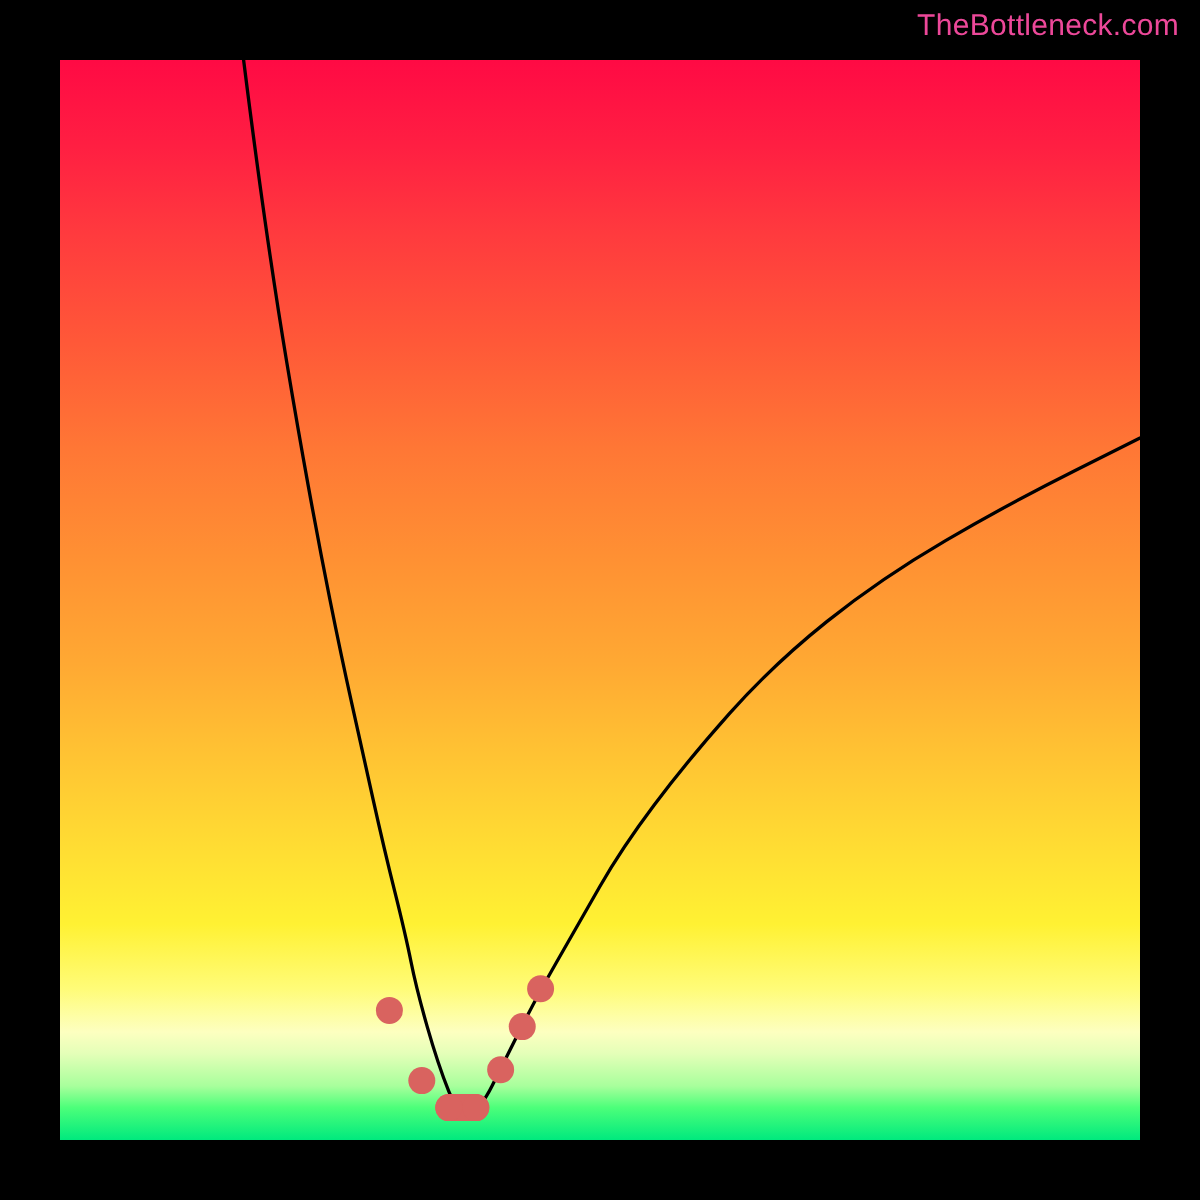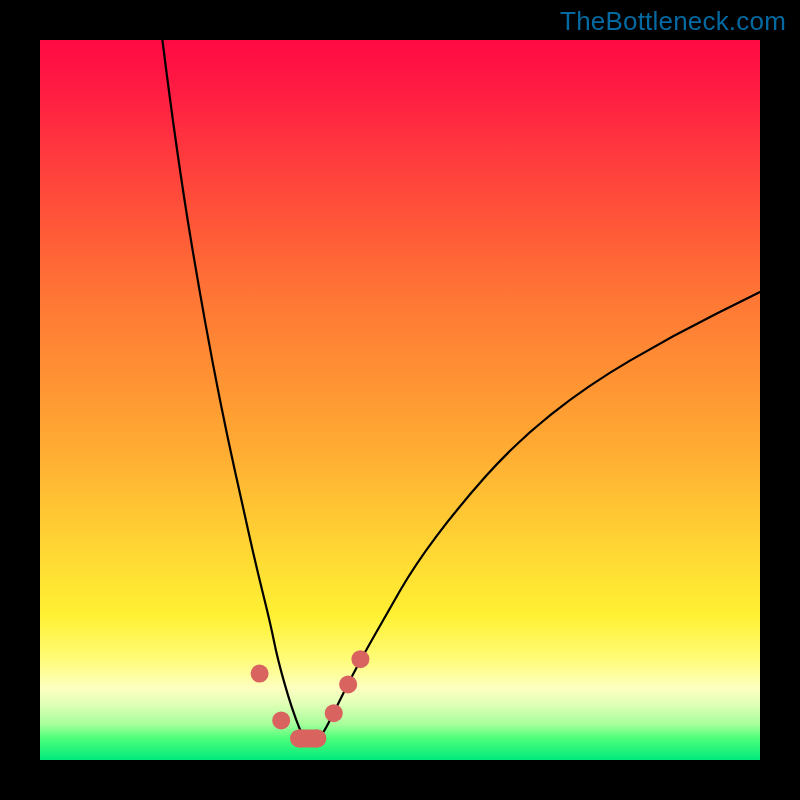--- a/index.html
+++ b/index.html
@@ -43,22 +43,22 @@
       #e4ffb8 92%,
       #a8ff9c 95%,
       #4cff7a 97%,
       #00e97e 100%
     );
   }
   .watermark {
     position: absolute;
     top: 6px;
     right: 14px;
-    color: #0369a1;
-    font-size: 26px;
+    color: #ec4899;
+    font-size: 20px;
     letter-spacing: 0.2px;
     user-select: none;
   }
   svg.overlay {
     position: absolute;
     left: 40px;
     top: 40px;
     width: 720px;
     height: 720px;
     overflow: visible;

